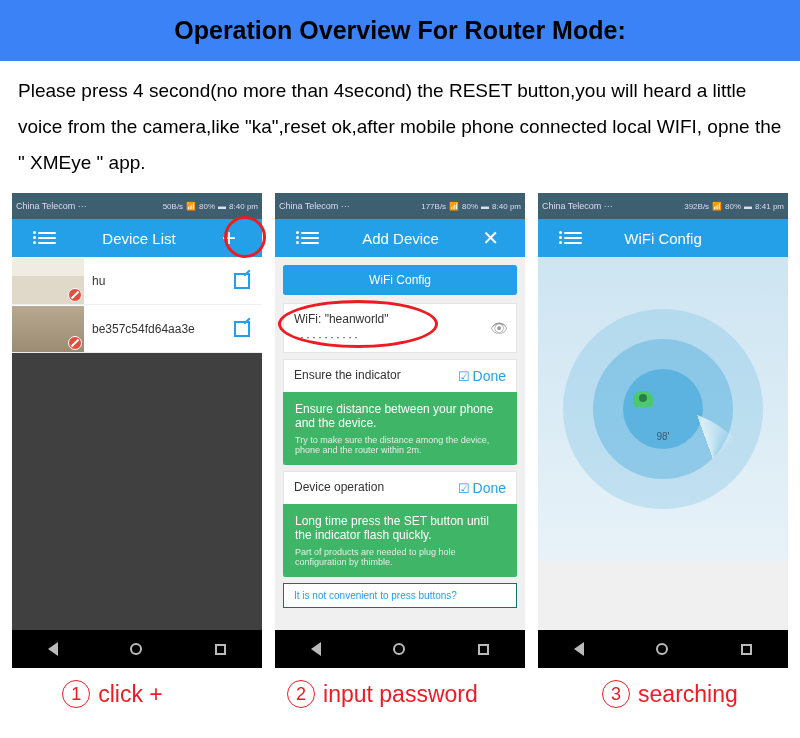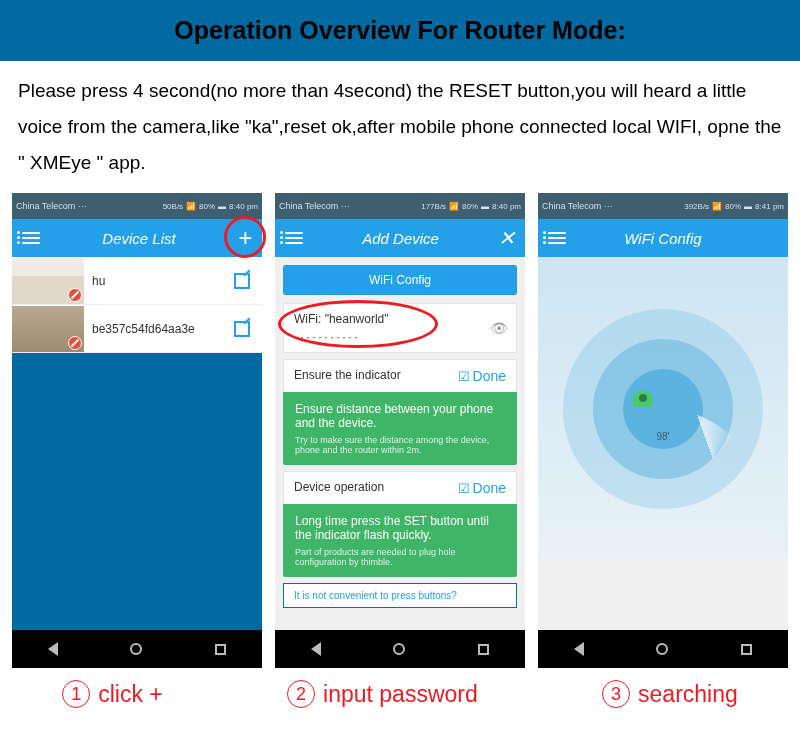--- a/index.html
+++ b/index.html
@@ -1,25 +1,25 @@
 <!DOCTYPE html>
 <html><head>
 <meta charset="utf-8">
 <style>
 * { box-sizing: border-box; margin: 0; padding: 0; }
 body { font-family: Arial, sans-serif; width: 800px; height: 738px; background: #fff; }
-.title-bar { background: #0369a1; padding: 16px 0; text-align: center; }
+.title-bar { background: #3b82f6; padding: 16px 0; text-align: center; }
 .title { font-weight: bold; font-size: 25px; color: #000; }
 .instructions { padding: 12px 18px; font-size: 19px; line-height: 1.9; color: #000; }
 .phones { display: flex; justify-content: space-between; padding: 0 12px; gap: 8px; }
 .phone { width: 250px; background: #fff; position: relative; }
 .status-bar { background: #3d5f70; color: #dde; font-size: 9px; padding: 3px 4px; display: flex; justify-content: space-between; align-items: center; height: 26px; }
 .status-left { font-size: 9px; }
 .status-right { display: flex; gap: 3px; align-items: center; font-size: 8px; }
-.app-bar { background: #23a0e8; color: #fff; height: 38px; display: flex; align-items: center; justify-content: space-between; padding: 0 10px; position: relative; font-style: italic; }
+.app-bar { background: #23a0e8; color: #fff; height: 38px; display: flex; align-items: center; justify-content: space-between; padding: 0 26px; position: relative; }
 .app-bar-title { font-size: 15px; flex: 1; text-align: center; }
 .menu-icon { display: flex; flex-direction: column; gap: 3px; width: 18px; }
 .menu-icon span { height: 2px; background: #fff; border-radius: 1px; position: relative; }
 .menu-icon span::before { content: ''; position: absolute; left: -5px; width: 3px; height: 3px; background: #fff; border-radius: 50%; top: -1px; }
 .plus-icon { font-size: 24px; font-weight: 200; color: #fff; }
 .close-icon { font-size: 20px; color: #fff; }
 .red-circle { position: absolute; border: 3px solid #ed1c24; border-radius: 50%; pointer-events: none; }
 .device-row { display: flex; align-items: center; border-bottom: 1px solid #eee; height: 48px; background: #fff; }
 .thumb { width: 72px; height: 46px; background: linear-gradient(#e8e8e8, #d0d0d0); position: relative; }
 .thumb.room { background: linear-gradient(#f0ece4 40%, #e0d8c8 40%); }
@@ -51,21 +51,21 @@
 .sweep { position: absolute; left: 50%; top: 50%; width: 100px; height: 100px; background: conic-gradient(from -20deg, rgba(255,255,255,0.7), transparent 70deg); transform-origin: 0 0; border-radius: 0 100% 0 0; }
 .cam-icon { position: absolute; left: 38%; top: 44%; width: 20px; height: 16px; background: #4cc96b; border-radius: 50% 50% 4px 4px; }
 .cam-icon::after { content: ''; position: absolute; width: 8px; height: 8px; background: #2a8044; border-radius: 50%; top: 3px; left: 6px; }
 .angle-lbl { position: absolute; left: 50%; top: 57%; transform: translateX(-50%); font-size: 10px; color: #3a5a6a; }
 .nav-bar { background: #000; height: 38px; display: flex; justify-content: space-around; align-items: center; margin-top: auto; }
 .nav-tri { width: 0; height: 0; border-top: 7px solid transparent; border-bottom: 7px solid transparent; border-right: 10px solid #bbb; }
 .nav-circ { width: 12px; height: 12px; border: 2px solid #bbb; border-radius: 50%; }
 .nav-sq { width: 11px; height: 11px; border: 2px solid #bbb; }
 .phone-col { display: flex; flex-direction: column; height: 475px; }
 .phone-body { flex: 1; background: #f0f0f0; overflow: hidden; }
-.phone-body.white { background: #0369a1; }
+.phone-body.white { background: #404040; }
 .captions { display: flex; justify-content: space-around; padding: 12px 0; }
 .caption { color: #ed1c24; font-size: 23px; display: flex; align-items: center; gap: 8px; }
 .circ-num { display: inline-flex; width: 28px; height: 28px; border: 1.5px solid #ed1c24; border-radius: 50%; align-items: center; justify-content: center; font-size: 18px; }
 .red-oval { position: absolute; border: 3px solid #ed1c24; border-radius: 50%; pointer-events: none; }
 </style>
 </head>
 <body>
 
 <div class="title-bar">
   <div class="title">Operation Overview For Router Mode:</div>

